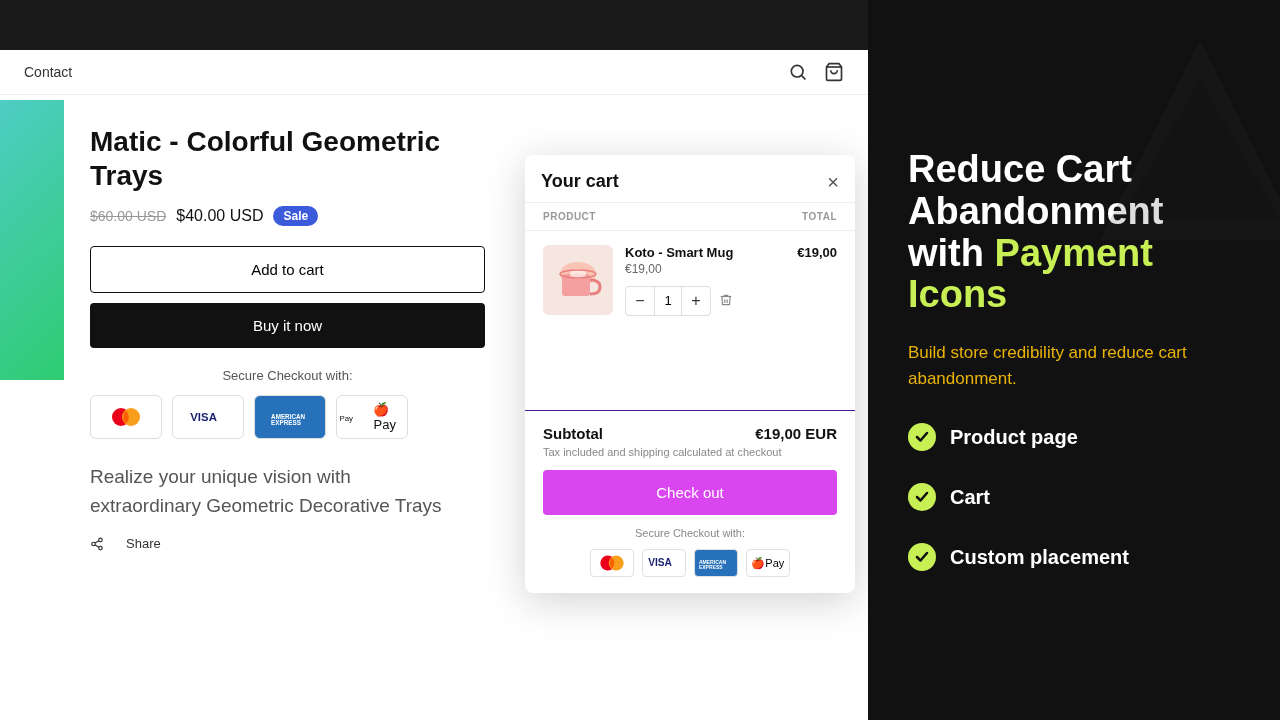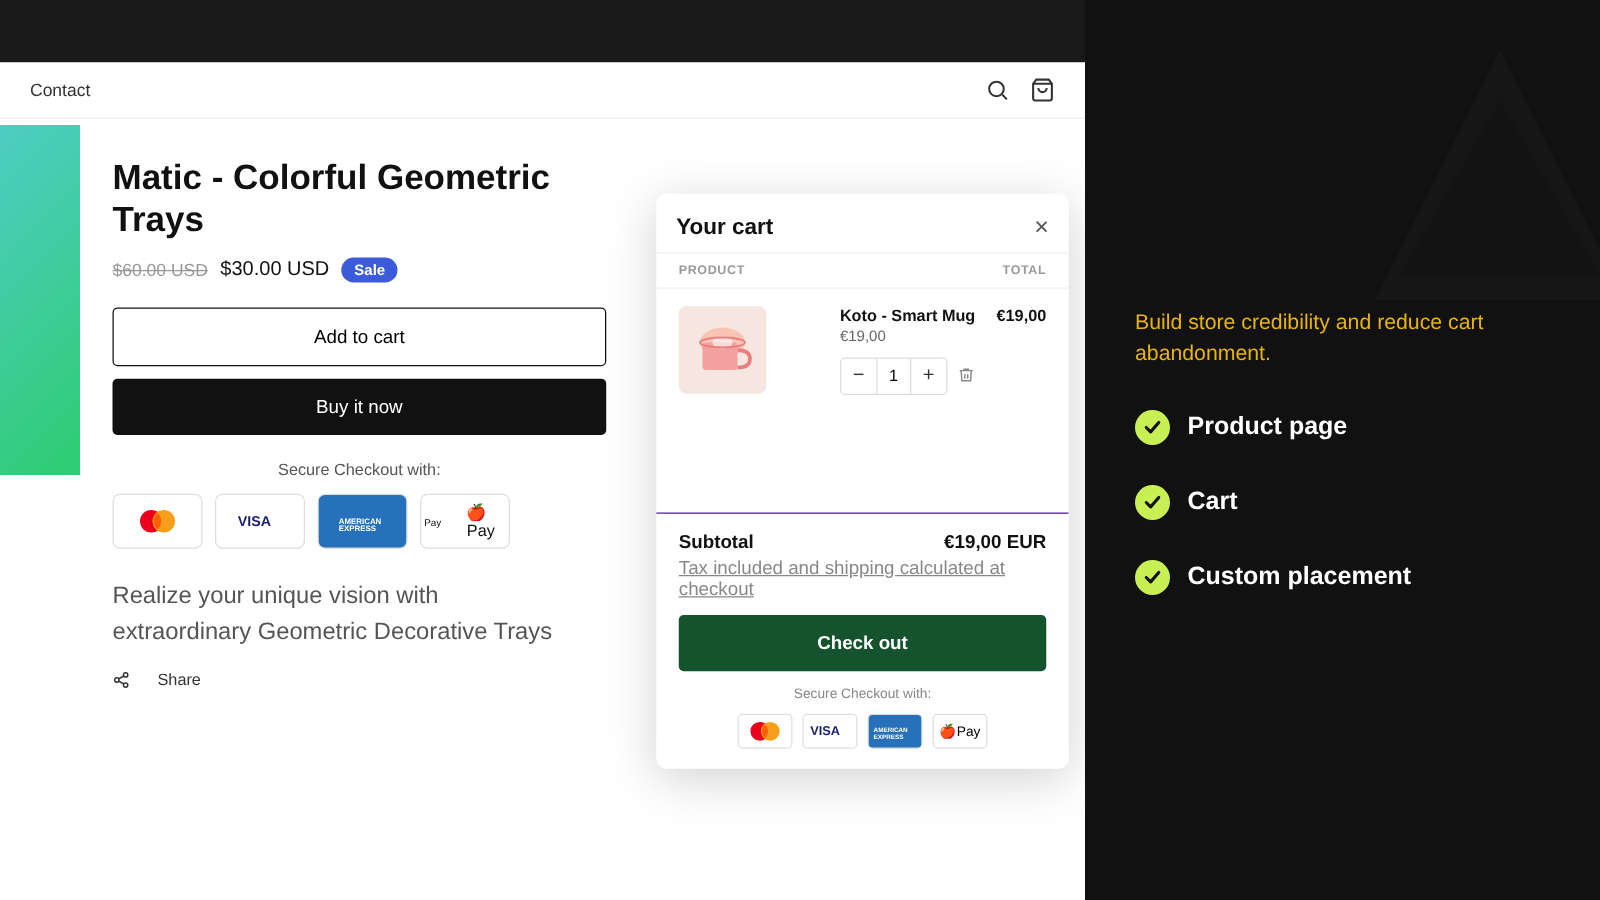--- a/index.html
+++ b/index.html
@@ -319,34 +319,33 @@
       font-size: 15px;
       font-weight: 600;
       color: #111;
     }
     .cart-subtotal-value {
       font-size: 15px;
       font-weight: 600;
       color: #111;
     }
     .cart-tax-note {
-      font-size: 15px;
+      font-size: 11px;
       color: #888;
       margin-bottom: 12px;
-      text-decoration: underline;
     }
     .btn-checkout {
       width: 100%;
       padding: 14px;
-      background: #14532d;
+      background: #d946ef;
       color: #fff;
       border: none;
       border-radius: 4px;
       font-size: 15px;
-      font-weight: 700;
+      font-weight: 400;
       cursor: pointer;
       margin-bottom: 12px;
     }
     .cart-secure-label {
       font-size: 11px;
       color: #888;
       text-align: center;
       margin-bottom: 10px;
     }
     .cart-payment-icons {
@@ -458,21 +457,21 @@
     </div>
   </div>
 
   <div class="hero-band"></div>
 
   <div class="product-content">
     <h1 class="product-title">Matic - Colorful Geometric Trays</h1>
 
     <div class="price-row">
       <span class="price-original">$60.00 USD</span>
-      <span class="price-sale">$30.00 USD</span>
+      <span class="price-sale">$40.00 USD</span>
       <span class="sale-badge">Sale</span>
     </div>
 
     <button class="btn-add-cart">Add to cart</button>
     <button class="btn-buy-now">Buy it now</button>
 
     <div class="secure-checkout-label">Secure Checkout with:</div>
 
     <div class="payment-icons-row">
 
@@ -545,21 +544,21 @@
           <rect x="12" y="22" width="28" height="22" rx="3" fill="#f4a0a0"></rect>
 
           <path d="M40 28 Q50 28 50 35 Q50 42 40 42" fill="none" stroke="#e88080" stroke-width="3"></path>
 
           <ellipse cx="28" cy="22" rx="8" ry="5" fill="white" opacity="0.6"></ellipse>
 
           <ellipse cx="28" cy="22" rx="18" ry="4" fill="none" stroke="#e88080" stroke-width="1.5"></ellipse>
         </svg>
       </div>
       <div style="flex:1;">
-        <div class="cart-item-row" style="justify-content: flex-end; align-items: flex-start; gap: 17px;">
+        <div class="cart-item-row" style="justify-content: space-between; align-items: flex-start; gap: 17px;">
           <div>
             <div class="cart-item-name">Koto - Smart Mug</div>
             <div class="cart-item-price">€19,00</div>
             <div class="cart-item-controls">
               <div class="qty-control">
                 <button class="qty-btn">−</button>
                 <div class="qty-value">1</div>
                 <button class="qty-btn">+</button>
               </div>
               <button class="delete-btn">
@@ -616,20 +615,23 @@
   </div>
 </div>
 
 <div class="marketing-section">
 
   <svg class="marketing-bg-triangle" viewBox="0 0 200 200">
     <polygon points="100,0 200,200 0,200" fill="#333"></polygon>
     <polygon points="100,40 180,180 20,180" fill="#222"></polygon>
   </svg>
 
+  <h1 class="marketing-headline">
+    Reduce Cart<br>Abandonment<br>with <span class="highlight">Payment Icons</span>
+  </h1>
 
   <p class="marketing-subtext">Build store credibility and reduce cart abandonment.</p>
 
   <div class="feature-list">
     <div class="feature-item">
       <div class="feature-check">
         <svg viewBox="0 0 16 16" fill="none">
           <path d="M3 8l3.5 3.5L13 4" stroke="#111" stroke-width="2.5" stroke-linecap="round" stroke-linejoin="round"></path>
         </svg>
       </div>

